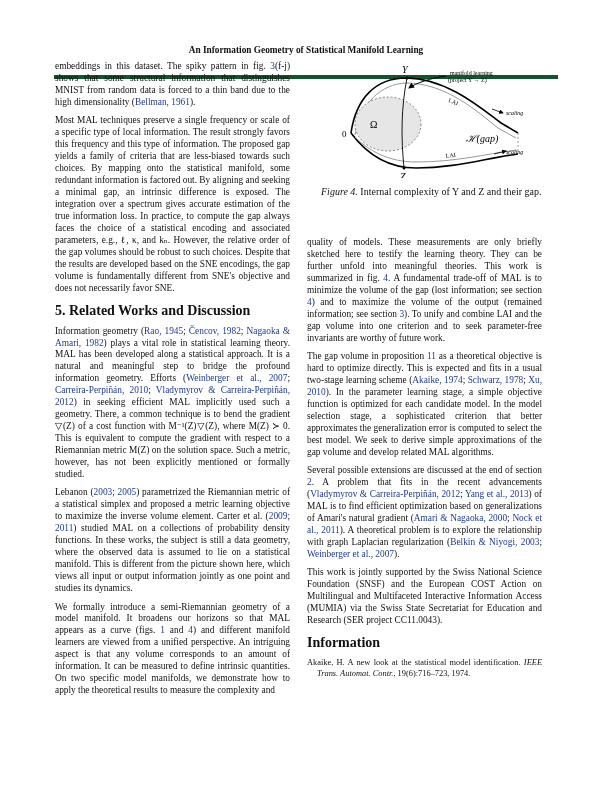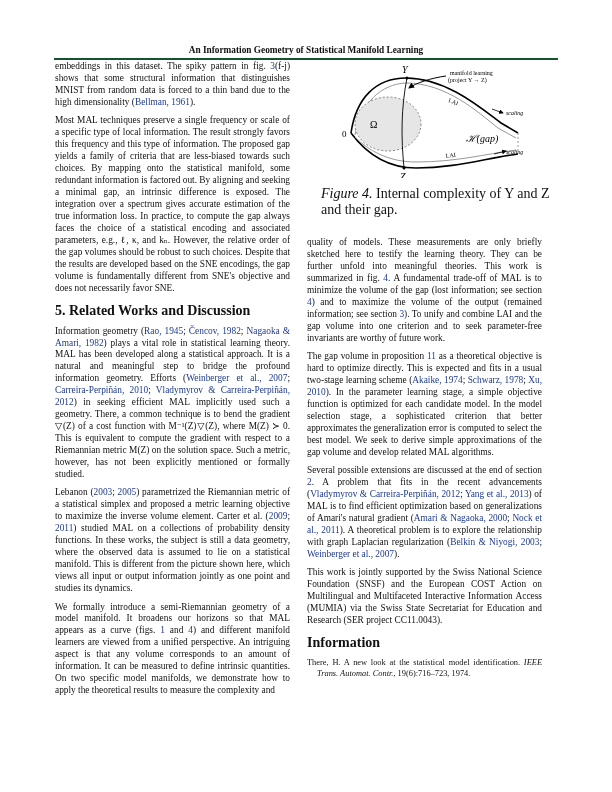--- a/index.html
+++ b/index.html
@@ -1,27 +1,27 @@
 <!DOCTYPE html>
 <html><head>
 <meta charset="utf-8">
 <style>
   html, body { margin:0; padding:0; background:#fff; }
   body { width:612px; height:792px; position:relative; overflow:hidden;
          font-family:"Liberation Serif","DejaVu Serif",serif; color:#111; }
   .running-head { position:absolute; left:54px; right:54px; top:45px; text-align:center;
-         font-weight:bold; font-size:9.3px; padding-bottom:3px; border-bottom:2px solid #14532d; }
+         font-weight:bold; font-size:9.3px; padding-bottom:20px; border-bottom:4px solid #14532d; }
   .col { position:absolute; width:235px; font-size:9.35px; line-height:11.95px; text-align:justify; hyphens:manual; }
   .col.left { left:55px; top:61px; }
   .col.right { left:307px; top:237px; }
   p { margin:0 0 6.5px 0; }
   a.cite { color:#1f3a8a; text-decoration:none; }
   h2 { font-size:14px; margin:10px 0 9px 0; font-weight:bold; }
   .figure { position:absolute; left:306px; top:58px; width:250px; }
-  .figcap { position:absolute; left:321px; top:186px; font-size:14px; width:240px; }
+  .figcap { position:absolute; left:321px; top:186px; font-size:10px; width:240px; }
   .figcap i { font-style:italic; }
   .refs { font-size:8.4px; line-height:10.5px; }
   .ref-item { padding-left:10px; text-indent:-10px; text-align:justify; }
 </style>
 </head>
 <body>
 
 <div class="running-head">An Information Geometry of Statistical Manifold Learning</div>
 
 <div class="col left">
@@ -84,15 +84,15 @@
   <p><span>quality of models. These measurements are only briefly sketched here to testify the learning theory. They can be further unfold into meaningful theories. This work is summarized in fig. </span><a class="cite">4</a><span>. A fundamental trade-off of MAL is to minimize the volume of the gap (lost information; see section </span><a class="cite">4</a><span>) and to maximize the volume of the output (remained information; see section </span><a class="cite">3</a><span>). To unify and combine LAI and the gap volume into one criterion and to seek parameter-free invariants are worthy of future work.</span></p>
 
   <p><span>The gap volume in proposition </span><a class="cite">11</a><span> as a theoretical objective is hard to optimize directly. This is expected and fits in a usual two-stage learning scheme (</span><a class="cite">Akaike, 1974</a><span>; </span><a class="cite">Schwarz, 1978</a><span>; </span><a class="cite">Xu, 2010</a><span>). In the parameter learning stage, a simple objective function is optimized for each candidate model. In the model selection stage, a sophisticated criterion that better approximates the generalization error is computed to select the best model. We seek to derive simple approximations of the gap volume and develop related MAL algorithms.</span></p>
 
   <p><span>Several possible extensions are discussed at the end of section </span><a class="cite">2</a><span>. A problem that fits in the recent advancements (</span><a class="cite">Vladymyrov &amp; Carreira-Perpiñán, 2012</a><span>; </span><a class="cite">Yang et al., 2013</a><span>) of MAL is to find efficient optimization based on generalizations of Amari's natural gradient (</span><a class="cite">Amari &amp; Nagaoka, 2000</a><span>; </span><a class="cite">Nock et al., 2011</a><span>). A theoretical problem is to explore the relationship with graph Laplacian regularization (</span><a class="cite">Belkin &amp; Niyogi, 2003</a><span>; </span><a class="cite">Weinberger et al., 2007</a><span>).</span></p>
 
   <p>This work is jointly supported by the Swiss National Science Foundation (SNSF) and the European COST Action on Multilingual and Multifaceted Interactive Information Access (MUMIA) via the Swiss State Secretariat for Education and Research (SER project CC11.0043).</p>
 
   <h2>Information</h2>
   <div class="refs">
-    <div class="ref-item"><span>There, H. A new look at the statistical model identification. </span><i>IEEE Trans. Automat. Contr.</i><span>, 19(6):716–723, 1974.</span></div>
+    <div class="ref-item"><span>Akaike, H. A new look at the statistical model identification. </span><i>IEEE Trans. Automat. Contr.</i><span>, 19(6):716–723, 1974.</span></div>
   </div>
 </div>
 
 </body></html>

